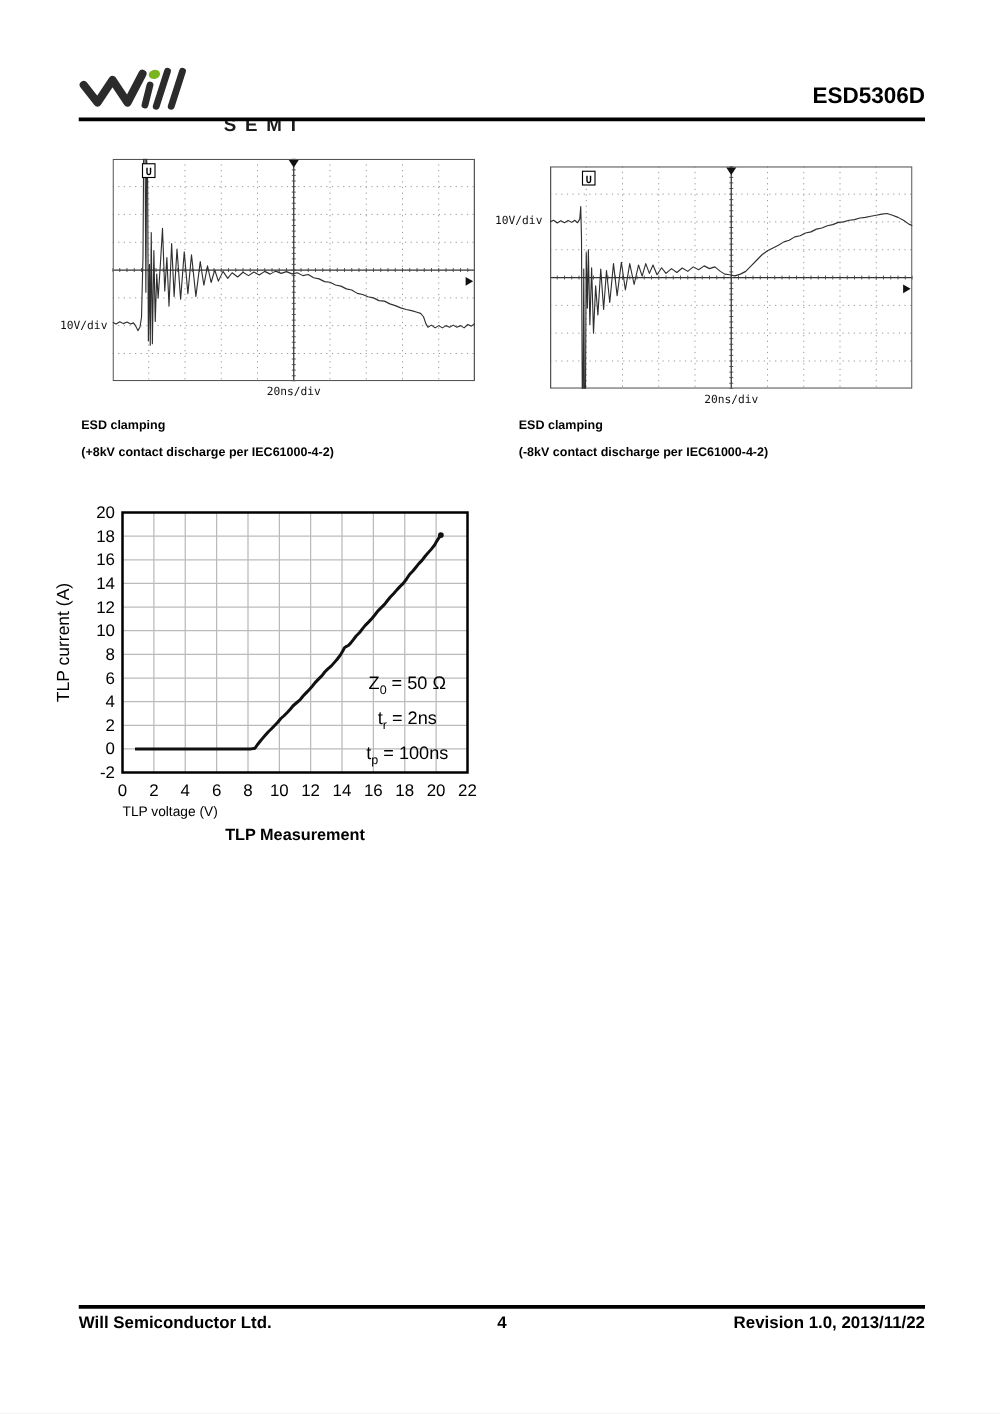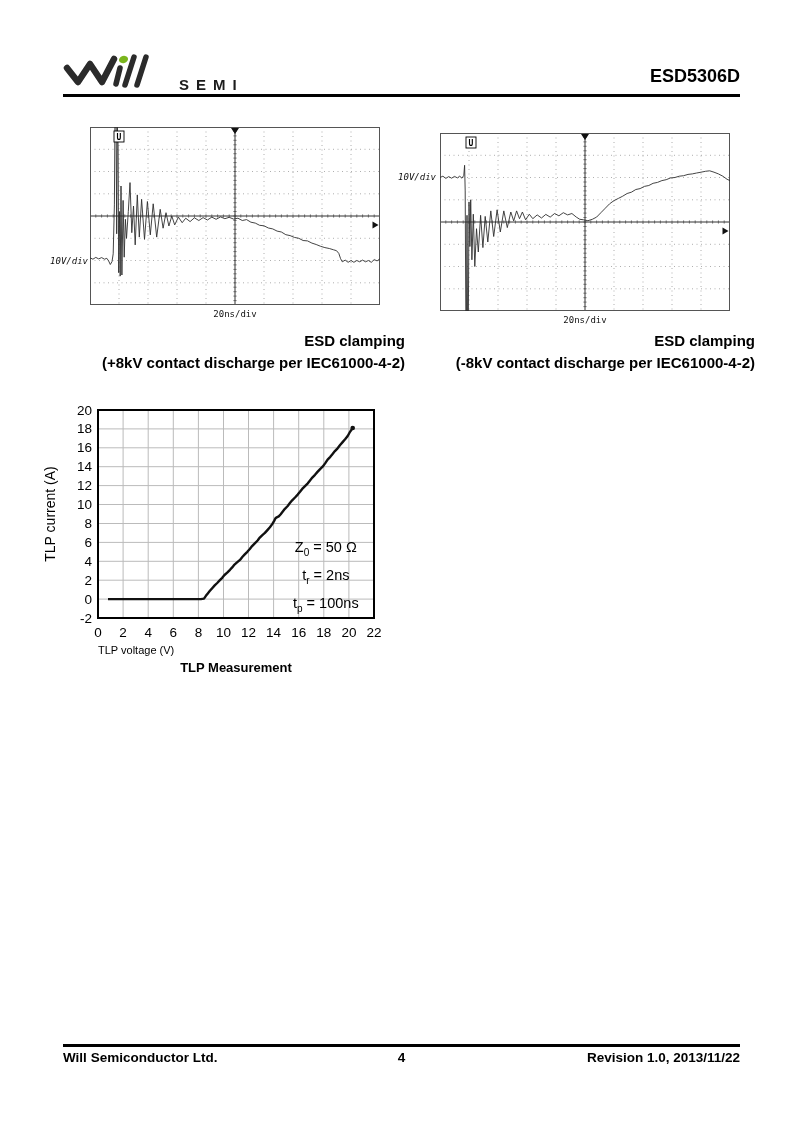--- a/index.html
+++ b/index.html
@@ -1,33 +1,33 @@
 <!DOCTYPE html>
 <html><head>
 <meta charset="utf-8">
 <style>
   html,body{margin:0;padding:0;background:#e8e8e8;}
   .page{position:relative;width:800px;height:1131px;background:#ffffff;margin:0 auto;
         font-family:"Liberation Sans",sans-serif;color:#000;overflow:hidden;}
   .abs{position:absolute;}
 
   
-  .brand-suffix{position:absolute;left:179px;top:76px;font-size:15px;font-weight:600;
+  .brand-suffix{position:absolute;left:179px;top:92px;font-size:15px;font-weight:600;
                 letter-spacing:7px;color:#1c1c1c;}
   .part-number{position:absolute;right:60px;top:66px;font-size:18px;font-weight:bold;text-align:right;}
   .rule{position:absolute;left:63px;right:60px;height:3px;background:#000;}
   .rule.hdr{top:94px;}
   .rule.ftr{top:1044px;}
 
   
   .scope-svg{position:absolute;display:block;}
   .scope-label{position:absolute;font-family:"DejaVu Sans Mono",monospace;font-size:9px;color:#111;}
-  .y-scale{width:40px;text-align:right;font-style:italic;}
+  .y-scale{width:40px;}
   .x-scale{width:290px;text-align:center;}
-  .caption{position:absolute;width:340px;text-align:right;font-weight:bold;font-size:15px;line-height:22px;}
+  .caption{position:absolute;width:340px;text-align:left;font-weight:bold;font-size:10px;line-height:22px;}
 
   
   .sg{stroke:#9a9a9a;stroke-width:0.8;stroke-dasharray:1 3.5;}
   .sc{stroke:#333;stroke-width:1;}
   .st{stroke:#444;stroke-width:0.7;fill:none;}
   .sb{fill:none;stroke:#555;stroke-width:1;}
   .tr{fill:none;stroke:#2f2f2f;stroke-width:0.9;stroke-linejoin:round;}
   .um{fill:#fff;stroke:#000;stroke-width:0.9;}
   .ut{font:bold 8px "DejaVu Sans Mono",monospace;text-anchor:middle;fill:#000;}
 

